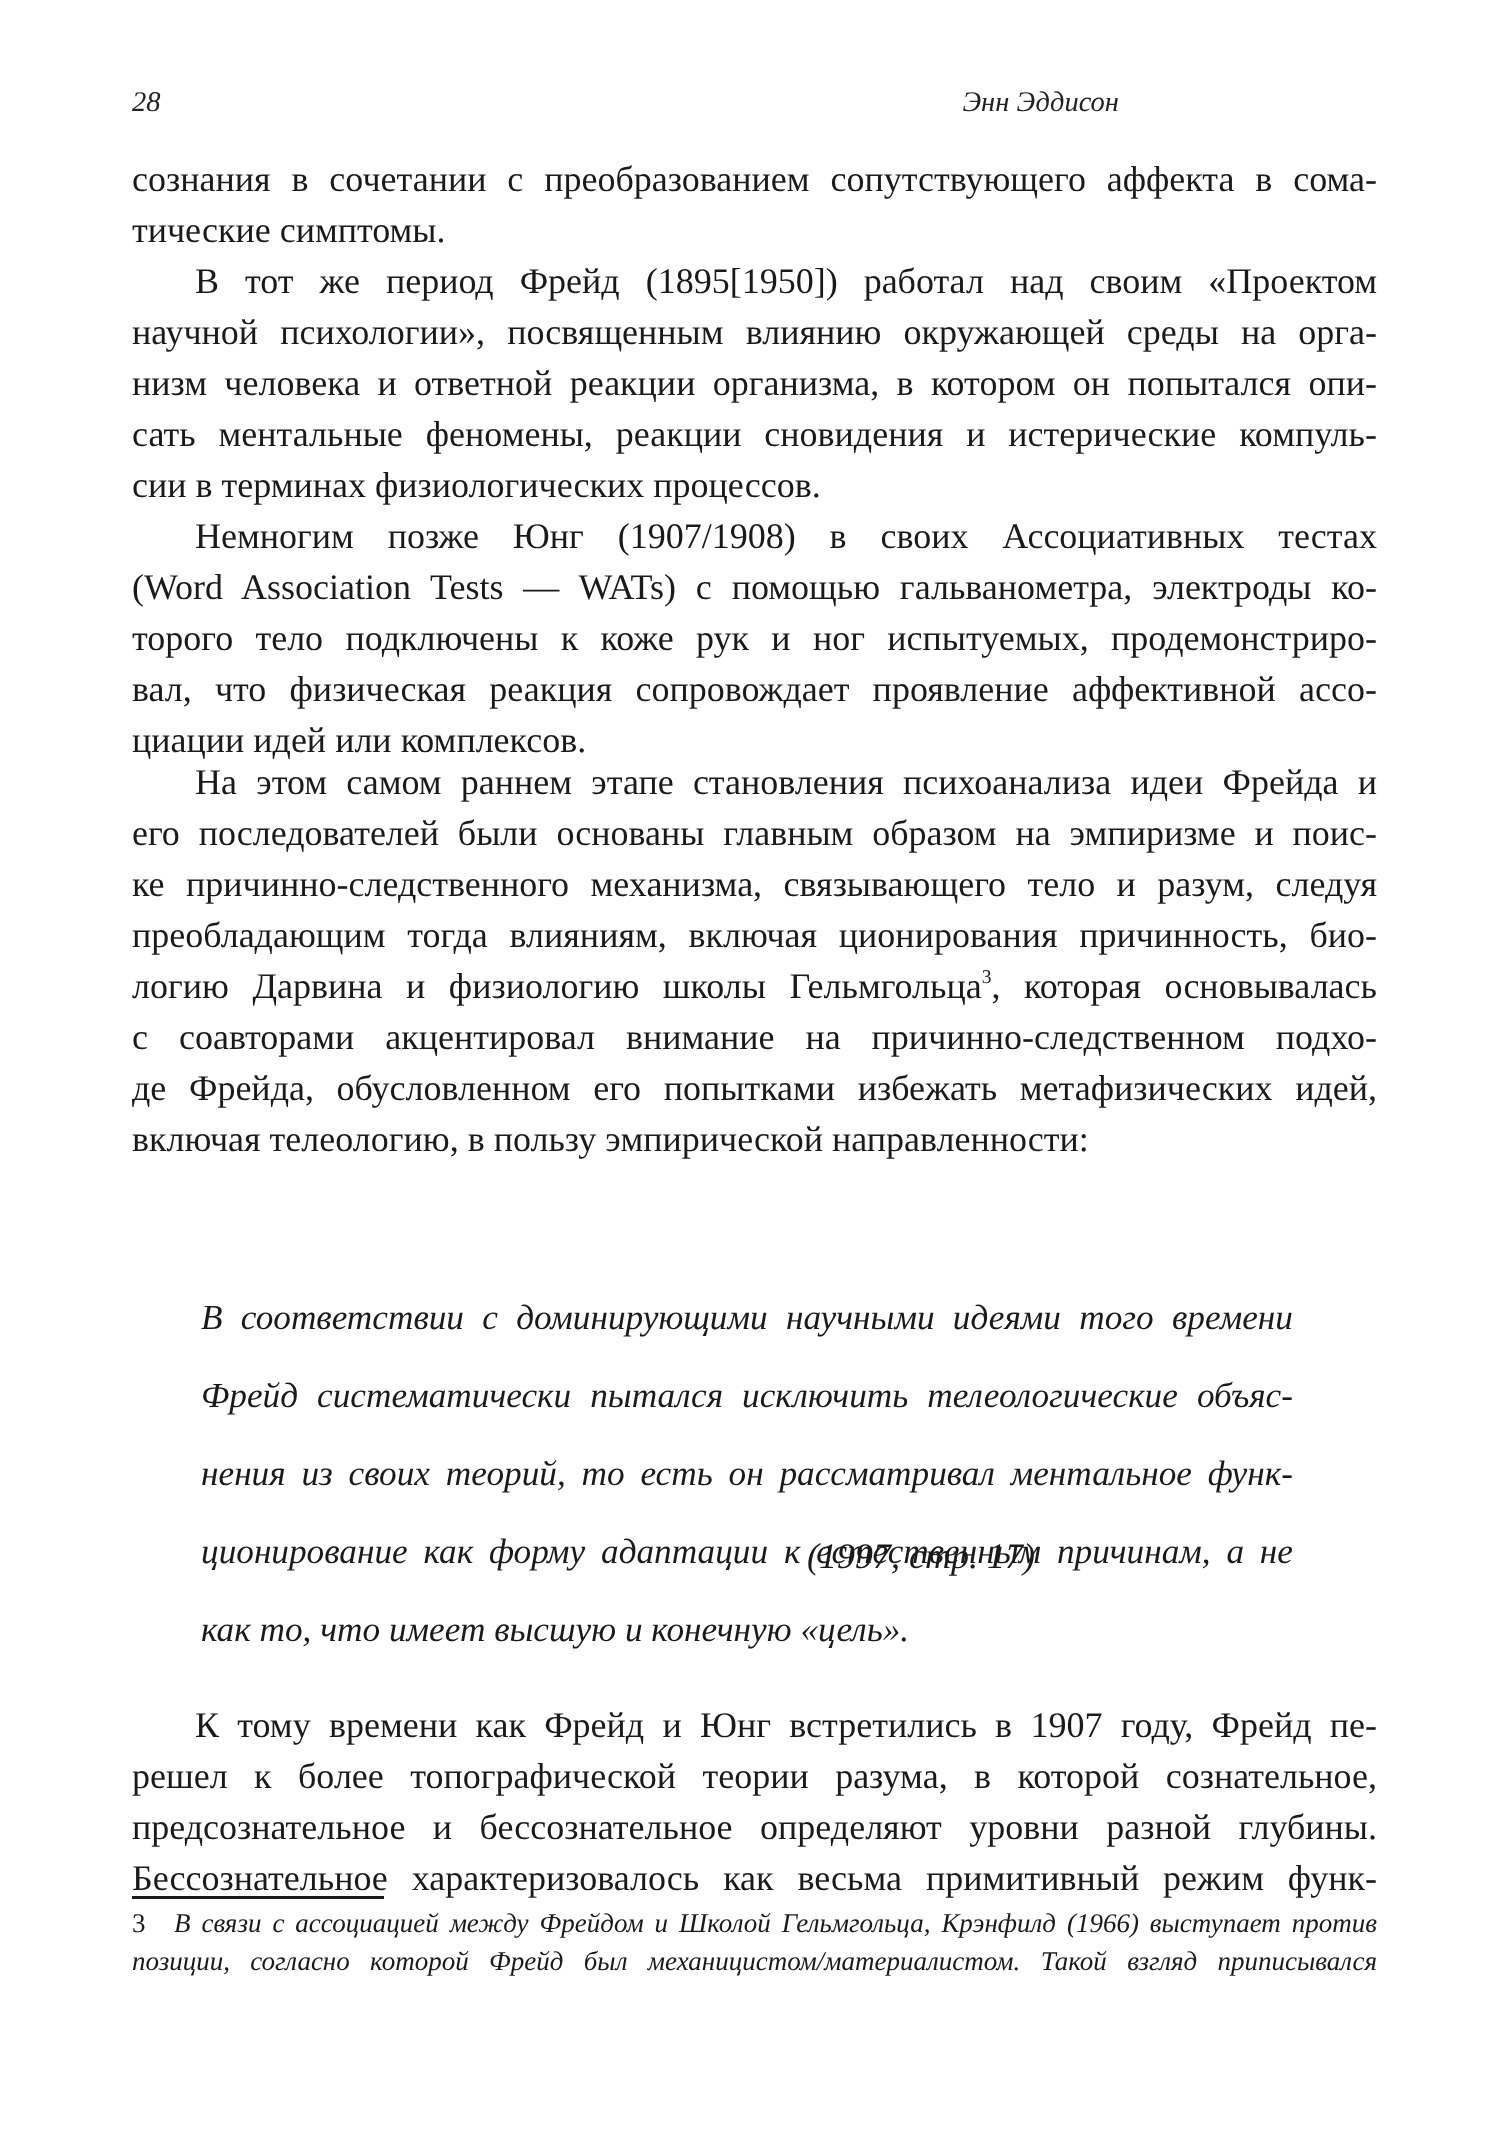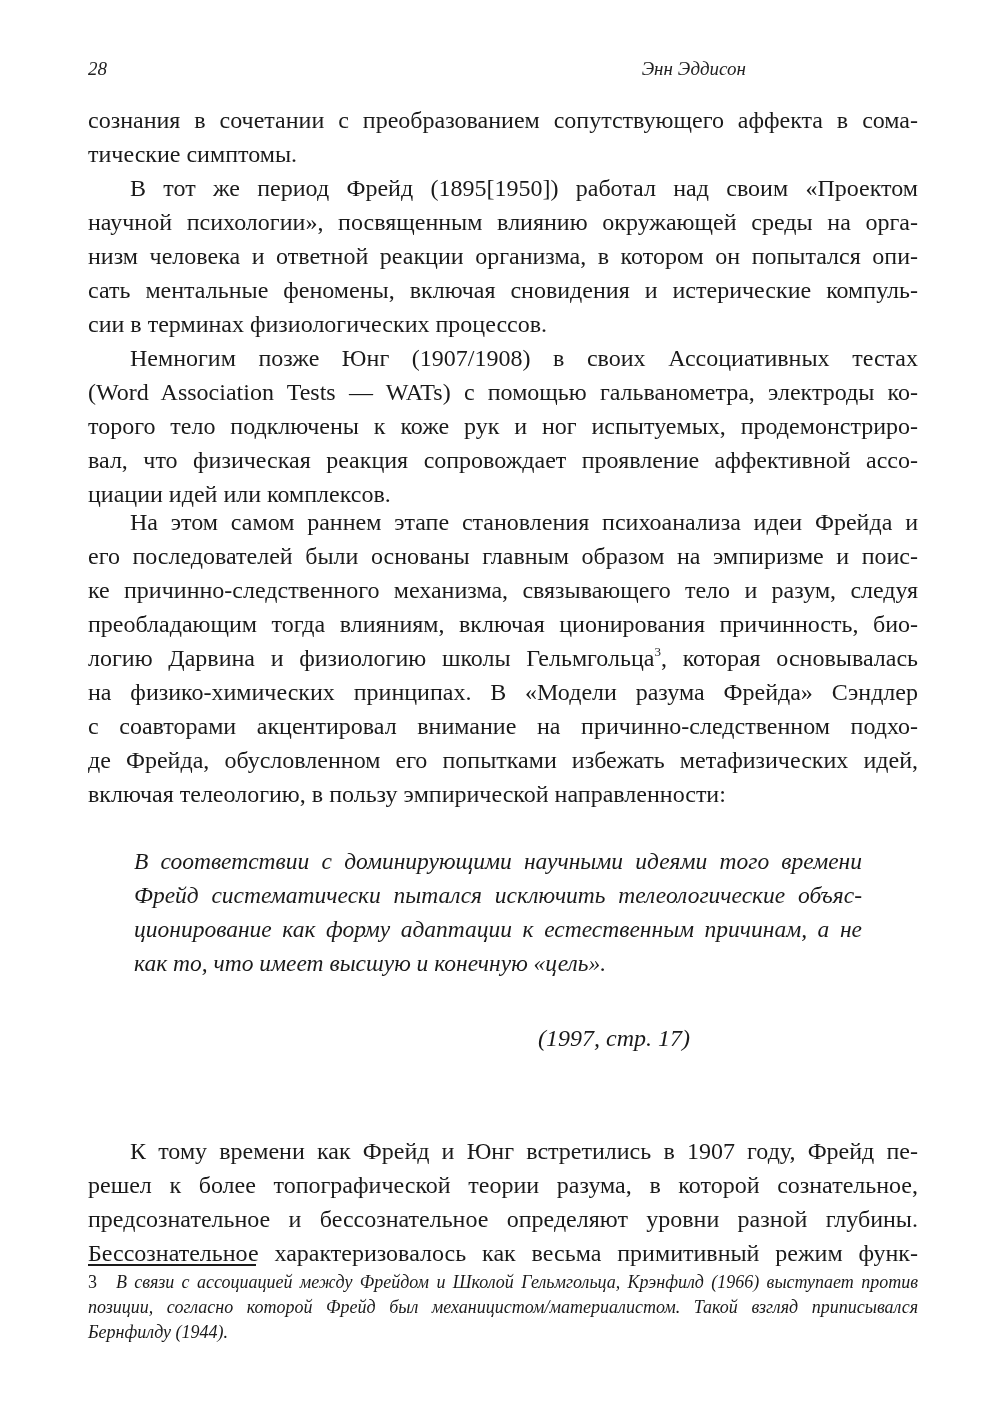--- a/index.html
+++ b/index.html
@@ -9,21 +9,21 @@
     .running-head { position: absolute; top: 58px; left: 88px; right: 82px; height: 30px;
                     font-style: italic; font-size: 19px; color: #222; }
     .running-head .pno { position: absolute; left: 0; top: 0; }
     .running-head .author { position: absolute; right: 0; top: 0; }
     .body { position: absolute; left: 88px; width: 830px; }
     .line { height: 34px; line-height: 34px; font-size: 24px; white-space: nowrap;
             text-align: justify; text-align-last: justify; }
     .line.last { text-align-last: left; }
     .line.indent { padding-left: 42px; }
     .quote { position: absolute; left: 134px; width: 728px; }
-    .quote .line { font-style: italic; font-size: 23.5px; }
+    .quote .line { font-style: italic; font-size: 23.5px; margin-top: 18px; }
     .cite { position: absolute; right: 138px; top: 1021px; font-style: italic; font-size: 24px; line-height: 34px; }
     sup { font-size: 13px; line-height: 0; vertical-align: 10px; }
     .fn-rule { position: absolute; left: 88px; top: 1264px; width: 168px; height: 2px; background: #1a1a1a; }
     .footnote { position: absolute; left: 88px; top: 1270px; width: 830px; font-style: italic; font-size: 18px; }
     .footnote .fline { height: 25px; line-height: 25px; white-space: nowrap; text-align: justify; text-align-last: justify; }
     .footnote .fline.last { text-align-last: left; }
     .fn-num { font-style: normal; display: inline-block; width: 28px; }
   </style>
 </head>
 <body>
@@ -37,59 +37,58 @@
 
   <div class="body" style="top:103px;">
     <div class="line">сознания в сочетании с преобразованием сопутствующего аффекта в сома-</div>
     <div class="line last">тические симптомы.</div>
   </div>
 
   <div class="body" style="top:171px;">
     <div class="line indent">В тот же период Фрейд (1895[1950]) работал над своим «Проектом</div>
     <div class="line">научной психологии», посвященным влиянию окружающей среды на орга-</div>
     <div class="line">низм человека и ответной реакции организма, в котором он попытался опи-</div>
-    <div class="line">сать ментальные феномены, включая сновидения и истерические компуль-</div>
+    <div class="line">сать ментальные феномены, реакции сновидения и истерические компуль-</div>
     <div class="line last">сии в терминах физиологических процессов.</div>
   </div>
 
   <div class="body" style="top:341px;">
     <div class="line indent">Немногим позже Юнг (1907/1908) в своих Ассоциативных тестах</div>
     <div class="line">(Word Association Tests — WATs) с помощью гальванометра, электроды ко-</div>
     <div class="line">торого тело подключены к коже рук и ног испытуемых, продемонстриро-</div>
     <div class="line">вал, что физическая реакция сопровождает проявление аффективной ассо-</div>
     <div class="line last">циации идей или комплексов.</div>
   </div>
 
   <div class="body" style="top:505px;">
     <div class="line indent">На этом самом раннем этапе становления психоанализа идеи Фрейда и</div>
     <div class="line">его последователей были основаны главным образом на эмпиризме и поис-</div>
     <div class="line">ке причинно-следственного механизма, связывающего тело и разум, следуя</div>
     <div class="line">преобладающим тогда влияниям, включая ционирования причинность, био-</div>
     <div class="line"><span>логию Дарвина и физиологию школы Гельмгольца</span><sup>3</sup><span>, которая основывалась</span></div>
-    <div class="line">на физико-химических принципах. В «Модели разума Фрейда» Сэндлер</div>
     <div class="line">с соавторами акцентировал внимание на причинно-следственном подхо-</div>
     <div class="line">де Фрейда, обусловленном его попытками избежать метафизических идей,</div>
     <div class="line last">включая телеологию, в пользу эмпирической направленности:</div>
   </div>
 
   <div class="quote" style="top:844px;">
     <div class="line">В соответствии с доминирующими научными идеями того времени</div>
     <div class="line">Фрейд систематически пытался исключить телеологические объяс-</div>
+    <div class="line">нения из своих теорий, то есть он рассматривал ментальное функ-</div>
     <div class="line">ционирование как форму адаптации к естественным причинам, а не</div>
     <div class="line last">как то, что имеет высшую и конечную «цель».</div>
   </div>
   <div class="cite">(1997, стр. 17)</div>
 
   <div class="body" style="top:1090px;margin-top:44px;">
     <div class="line indent">К тому времени как Фрейд и Юнг встретились в 1907 году, Фрейд пе-</div>
     <div class="line">решел к более топографической теории разума, в которой сознательное,</div>
     <div class="line">предсознательное и бессознательное определяют уровни разной глубины.</div>
     <div class="line">Бессознательное характеризовалось как весьма примитивный режим функ-</div>
   </div>
 
   <div class="fn-rule"></div>
   <div class="footnote">
     <div class="fline"><span class="fn-num">3</span><span>В связи с ассоциацией между Фрейдом и Школой Гельмгольца, Крэнфилд (1966) выступает против</span></div>
     <div class="fline">позиции, согласно которой Фрейд был механицистом/материалистом. Такой взгляд приписывался</div>
-    <div class="fline last">Бернфилду (1944).</div>
   </div>
 
 </div>
 
 </body></html>

